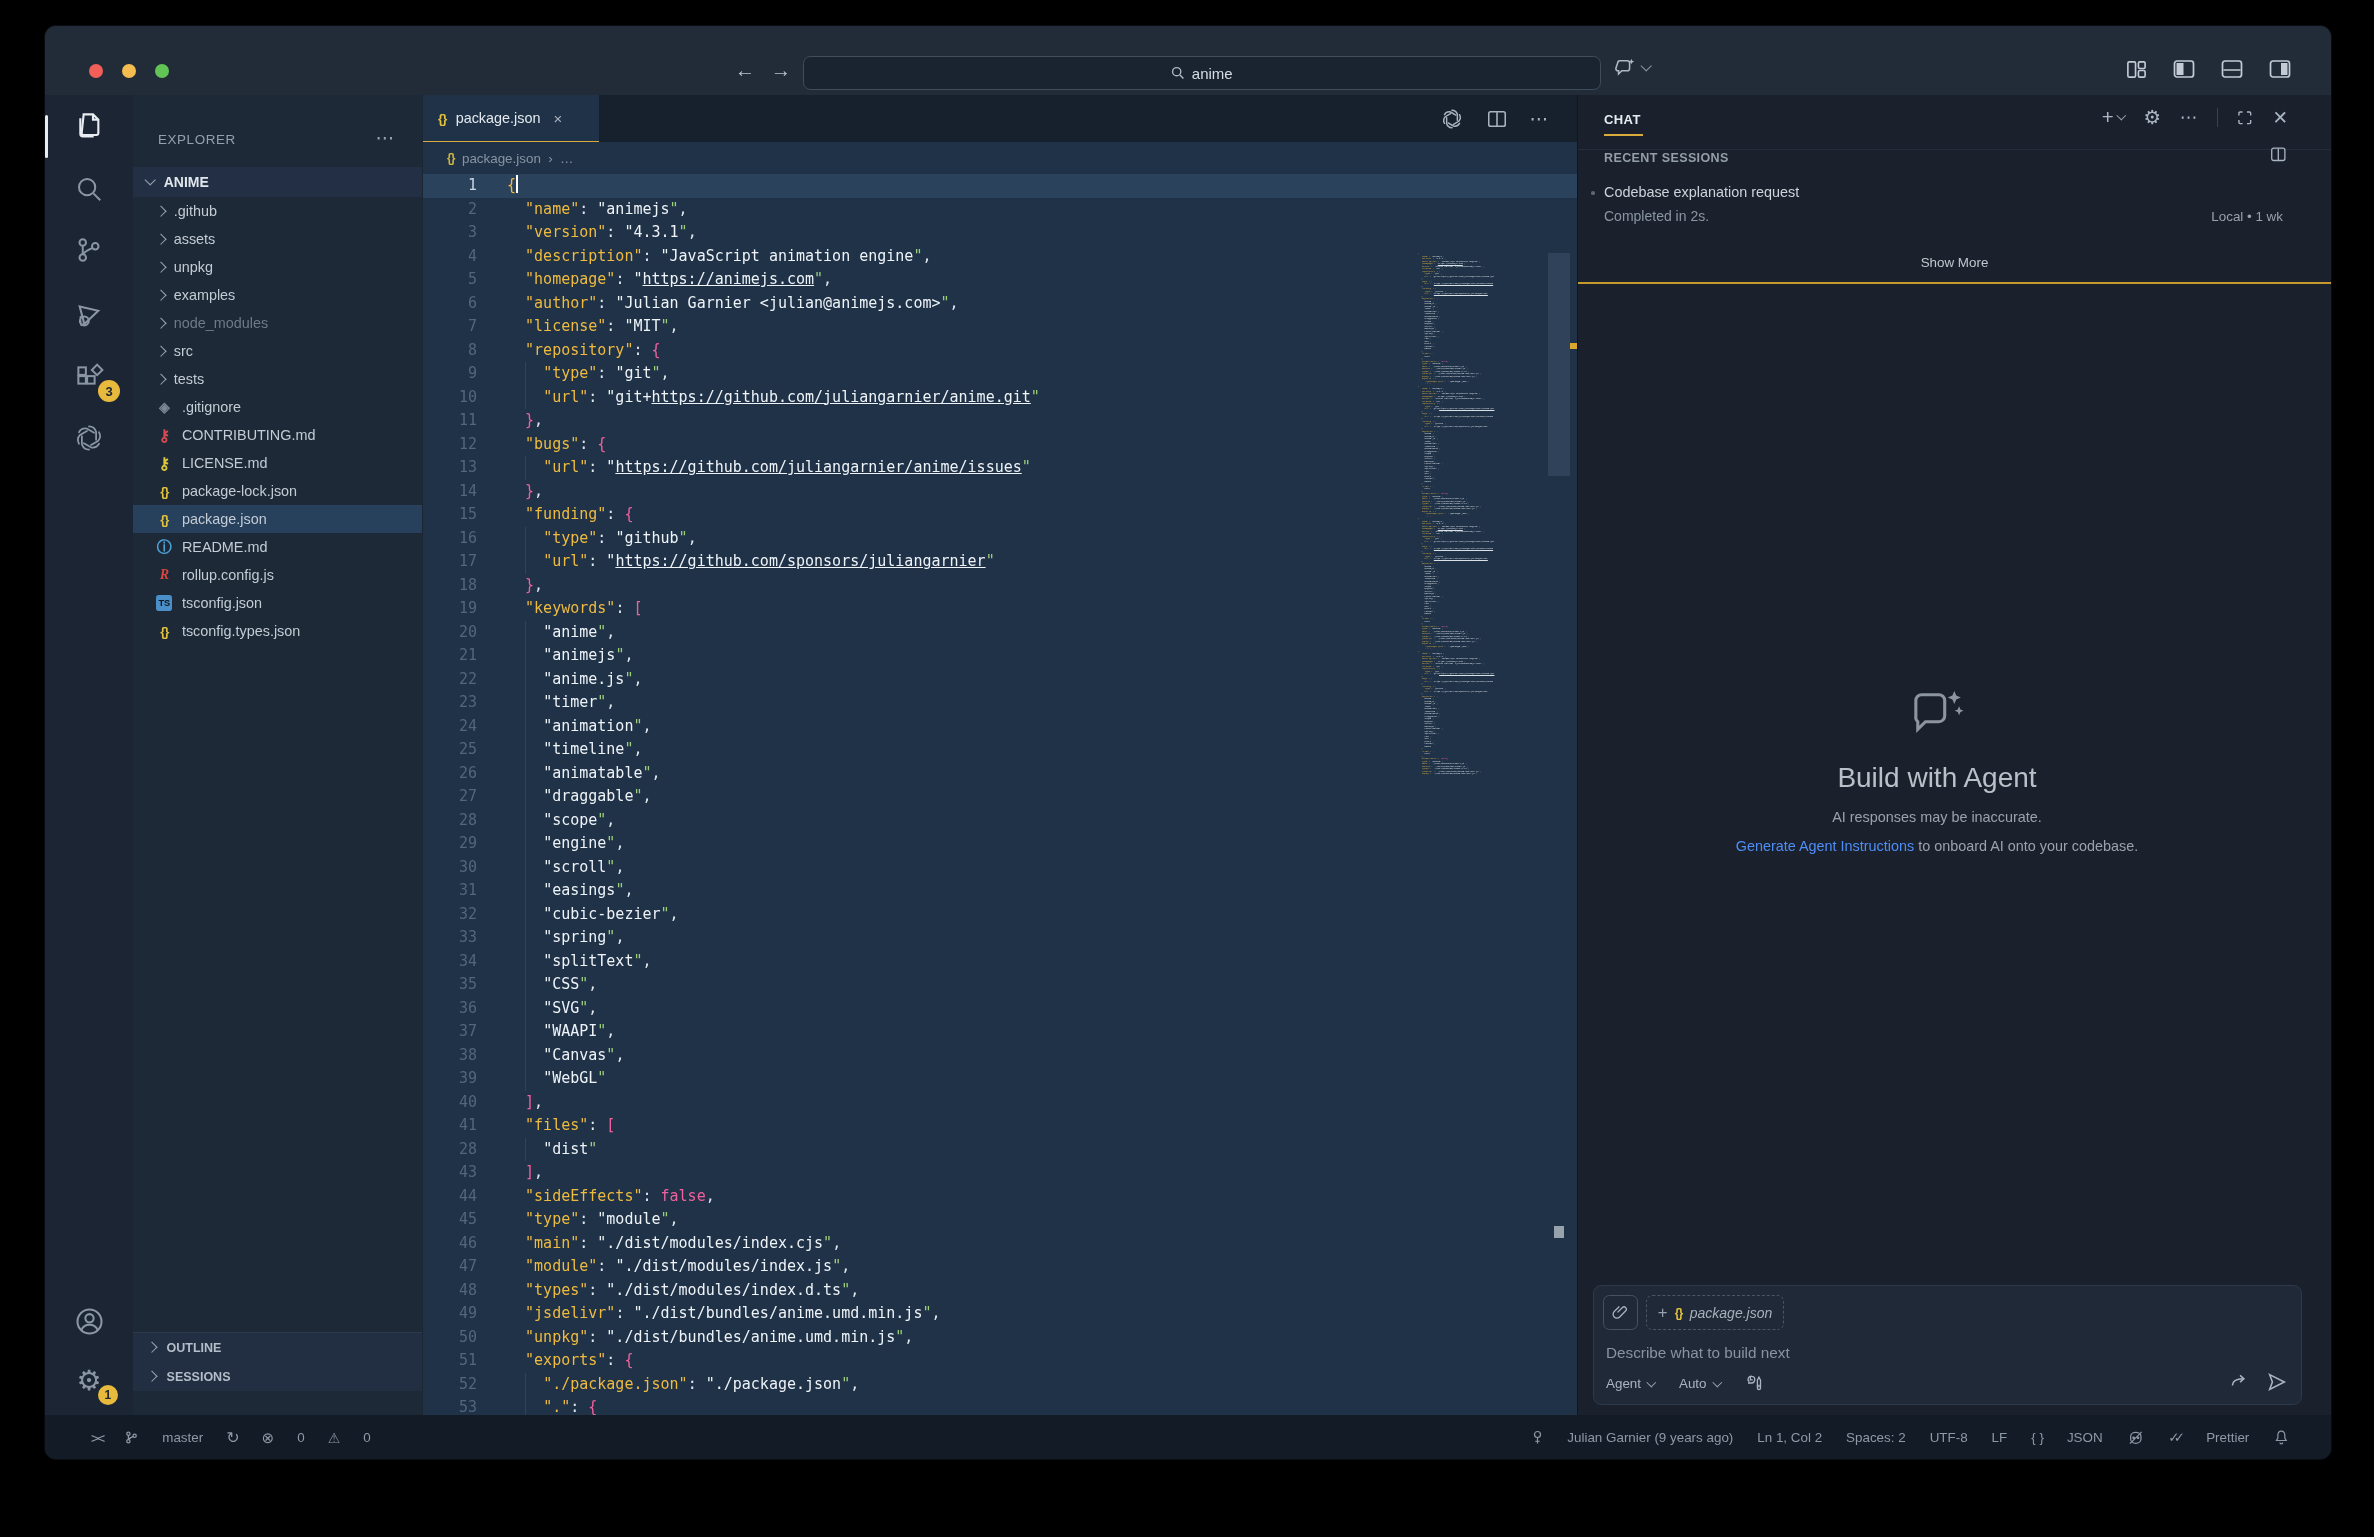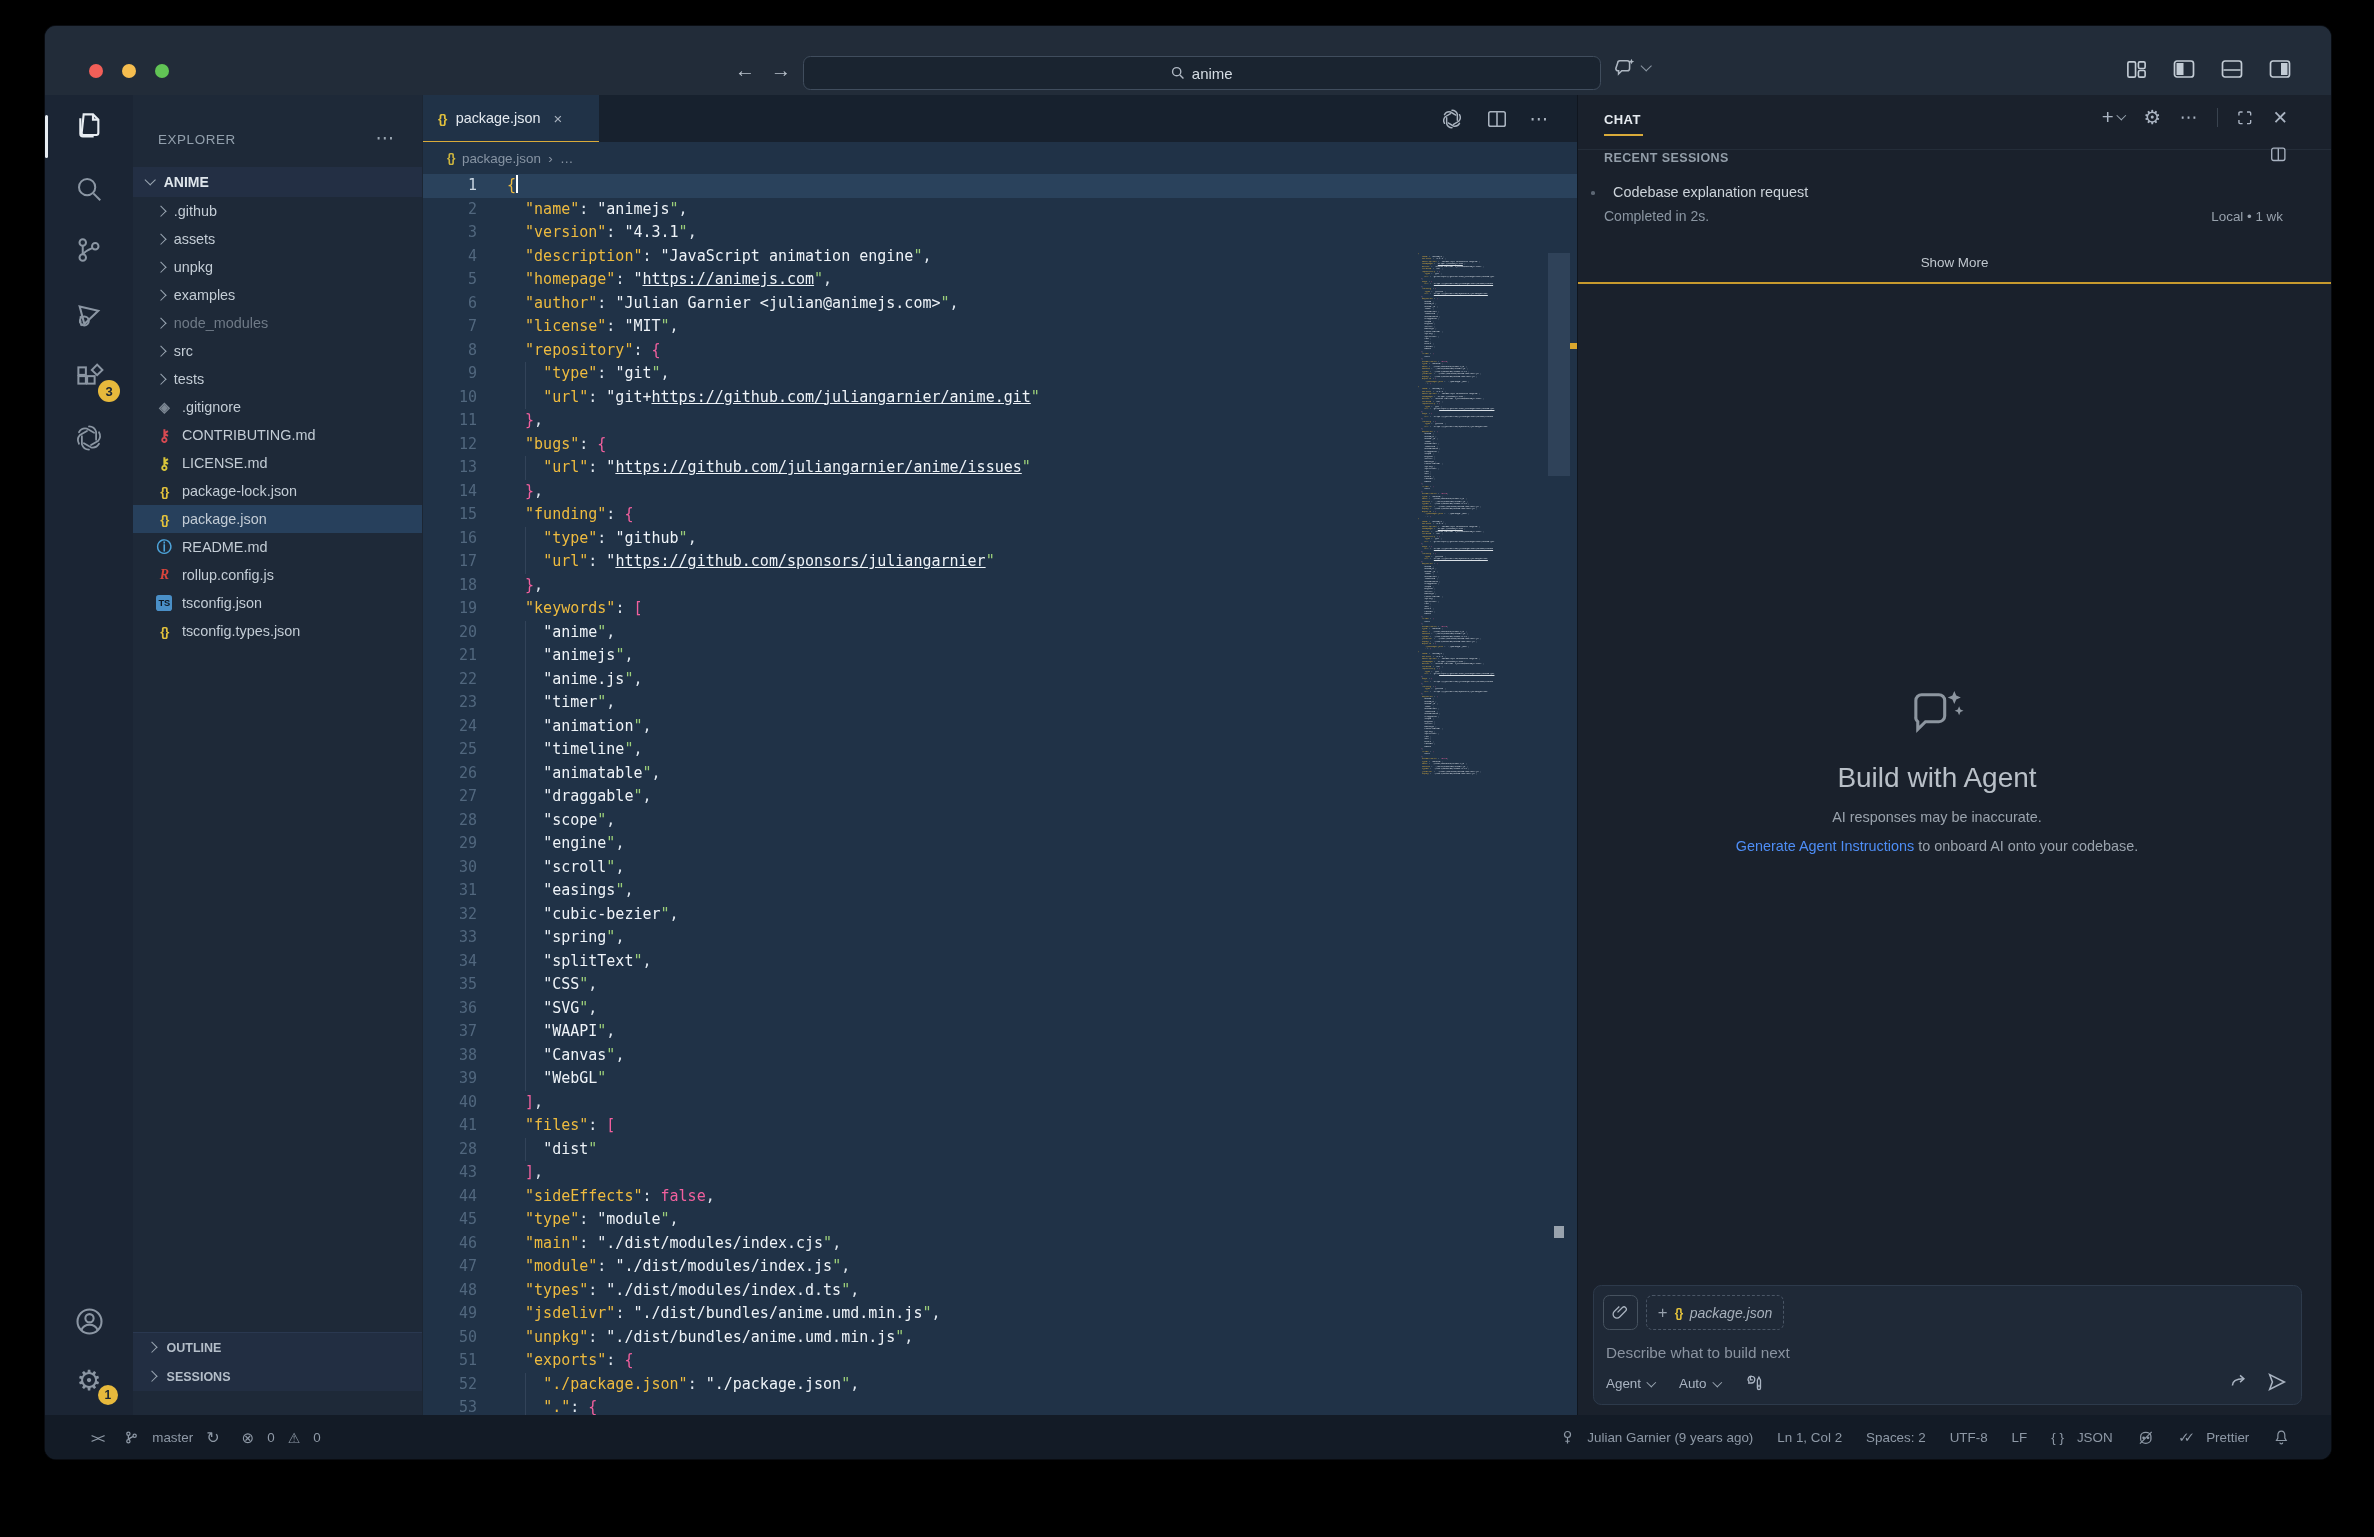--- a/index.html
+++ b/index.html
@@ -82,21 +82,21 @@
   .chat{position:absolute;left:1532px;top:69px;width:753px;height:1320px;background:#1a212c;border-left:0.9px solid #10161f;}
   .chat-tab{position:absolute;left:26px;top:16.7px;color:#e6ebf0;font-size:13px;font-weight:bold;letter-spacing:0.4px;}
   .chat-tab-underline{position:absolute;left:26px;top:39px;width:39px;height:2.3px;background:#d9ab3a;}
   .chat-acts{position:absolute;right:43px;top:11px;display:flex;align-items:center;gap:18.6px;color:#aab4c2;font-size:17.6px;}
   .chat-acts .sep{width:0.9px;height:18.6px;background:#39434f;}
   .chat-hr{position:absolute;left:0;top:54px;width:100%;height:0.9px;background:#242d39;}
   .rs-head{position:absolute;left:26px;top:56px;color:#939ea9;font-size:12.5px;font-weight:bold;letter-spacing:0.4px;}
   .rs-cols{position:absolute;right:43px;top:50px;color:#aab4c2;}
   .sess{position:absolute;left:26px;top:89px;width:686px;}
   .sess-dot{position:absolute;left:-13px;top:7.4px;width:3.7px;height:3.7px;border-radius:50%;background:#5c6673;}
-  .sess-title{color:#ccd3da;font-size:14.4px;margin-left:9px;}
+  .sess-title{color:#ccd3da;font-size:14.4px;}
   .sess-sub{color:#8b96a2;font-size:14px;margin-top:8.3px;}
   .sess-meta{position:absolute;right:7px;top:25px;color:#98a2ad;font-size:13.4px;text-align:right;}
   .show-more{position:absolute;left:0;top:160px;width:100%;text-align:center;color:#c0c7ce;font-size:13.4px;}
   .chat-divider{position:absolute;left:0;top:187px;width:100%;height:1.9px;background:#c79a2e;}
   .bwa{position:absolute;left:0;top:594px;width:718px;text-align:center;color:#b5bcc4;}
   .bwa-title{font-size:28px;margin-top:20.4px;color:#b9c0c8;}
   .bwa-note{font-size:14.4px;margin-top:15px;color:#9aa3ad;}
   .bwa-link-line{font-size:14.4px;margin-top:13px;color:#9aa3ad;}
   .bwa-link{color:#4e8ef7;}
   .chat-input{position:absolute;left:15px;top:1190px;width:709px;height:120px;background:#1f2937;
@@ -111,21 +111,21 @@
   .ci-placeholder{position:absolute;left:12px;top:58px;color:#8a93a0;font-size:15.3px;}
   .ci-row3{position:absolute;left:12px;bottom:11px;display:flex;align-items:center;gap:24px;color:#aab4c2;font-size:13.4px;}
   .ci-sel{display:flex;align-items:center;gap:7.4px;}
   .ci-sel .chev{width:5.6px;height:5.6px;margin-top:-2.8px;transform:rotate(45deg);}
   .ci-right{position:absolute;right:13px;bottom:11px;display:flex;align-items:center;gap:16.7px;color:#aab4c2;}
   
   .statusbar{position:absolute;left:0;top:1389px;width:100%;height:45px;background:#131b26;color:#8e99a6;
     font-size:13.4px;display:flex;align-items:center;}
   .sb-left{display:flex;align-items:center;gap:22px;padding-left:46px;}
   .sb-right{margin-left:auto;display:flex;align-items:center;gap:24px;padding-right:41px;}
-  .sb-item{display:flex;align-items:center;gap:13px;}
+  .sb-item{display:flex;align-items:center;gap:23px;}
   .remote{font-family:"DejaVu Sans Mono",monospace;letter-spacing:-2.8px;font-size:14px;}
   .checks{letter-spacing:-5.6px;margin-right:3.7px;}
 </style>
 </head>
 <body>
 
 <div class="win">
 
   <div class="titlebar">
     <div class="tl" style="left:44px;background:#f25f58"></div>

